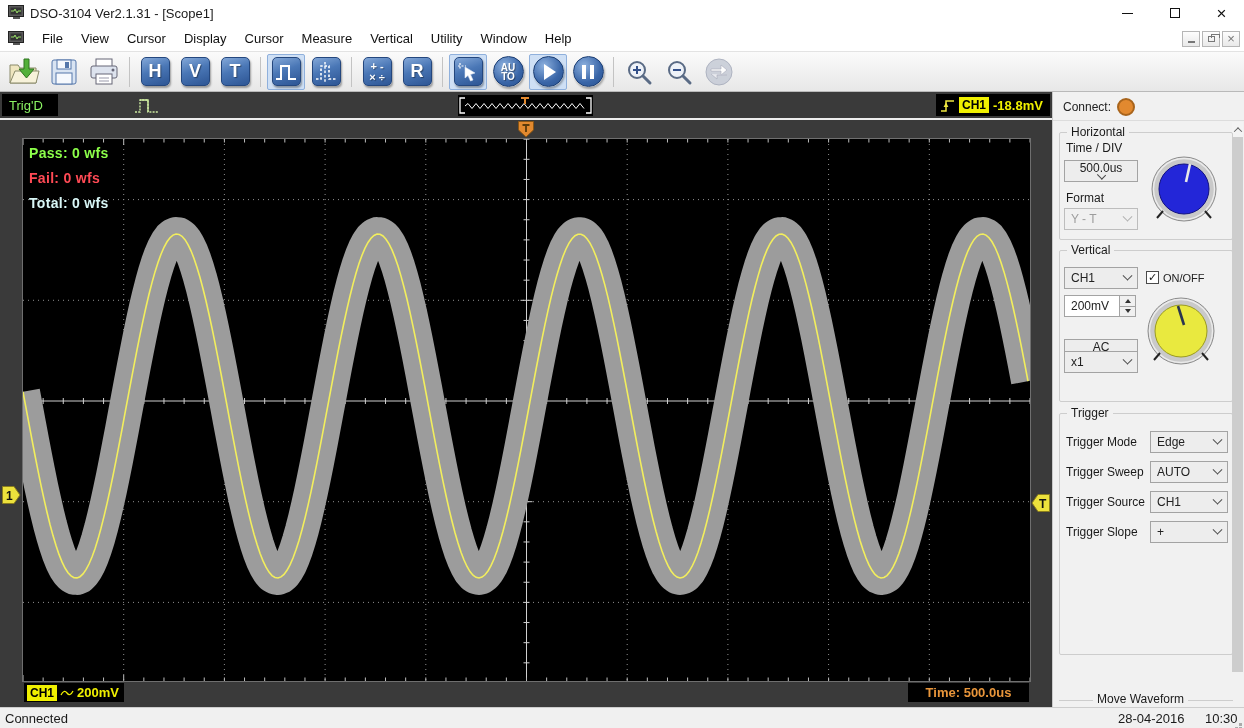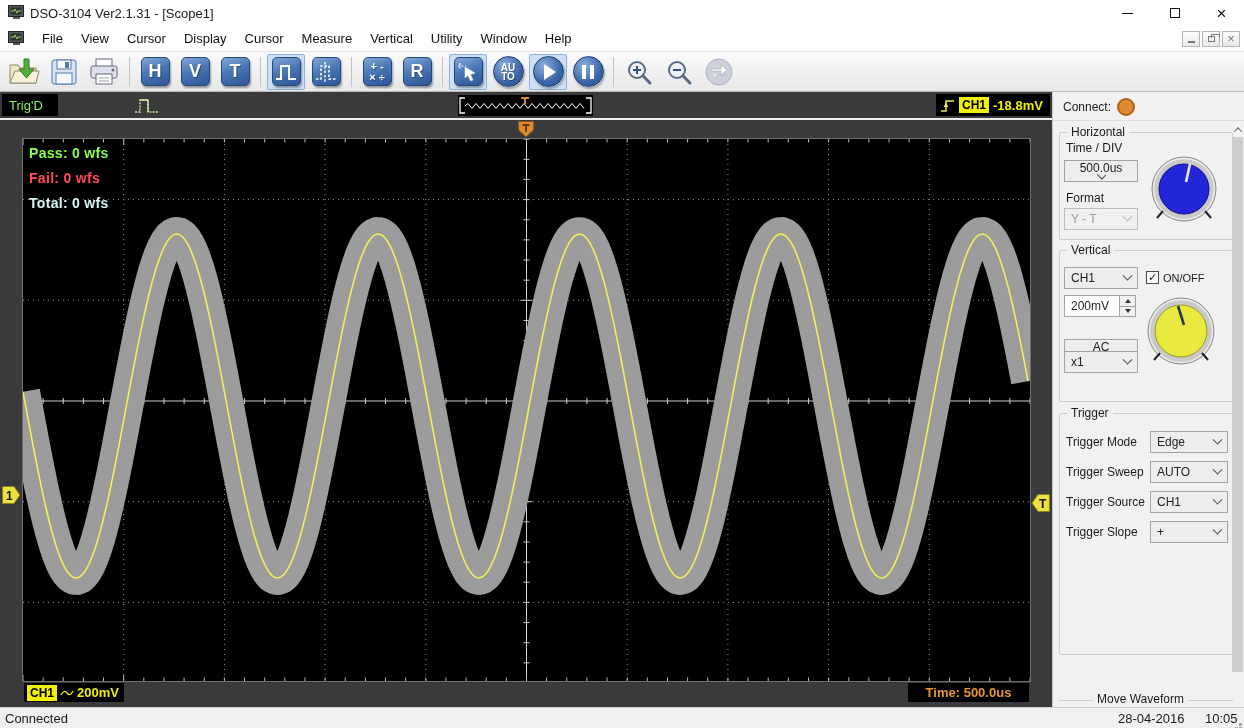--- a/index.html
+++ b/index.html
@@ -662,16 +662,16 @@
 
       <div class="grp grp-m">
         <span class="gtitle">Move Waveform</span>
       </div>
     </div>
   </div>
 
   <div class="statusbar">
     <span class="sb-left">Connected</span>
     <span class="sb-date">28-04-2016</span>
-    <span class="sb-time">10:05</span>
+    <span class="sb-time">10:30</span>
     <span class="grip"></span>
   </div>
 </div>
 
 </body></html>

